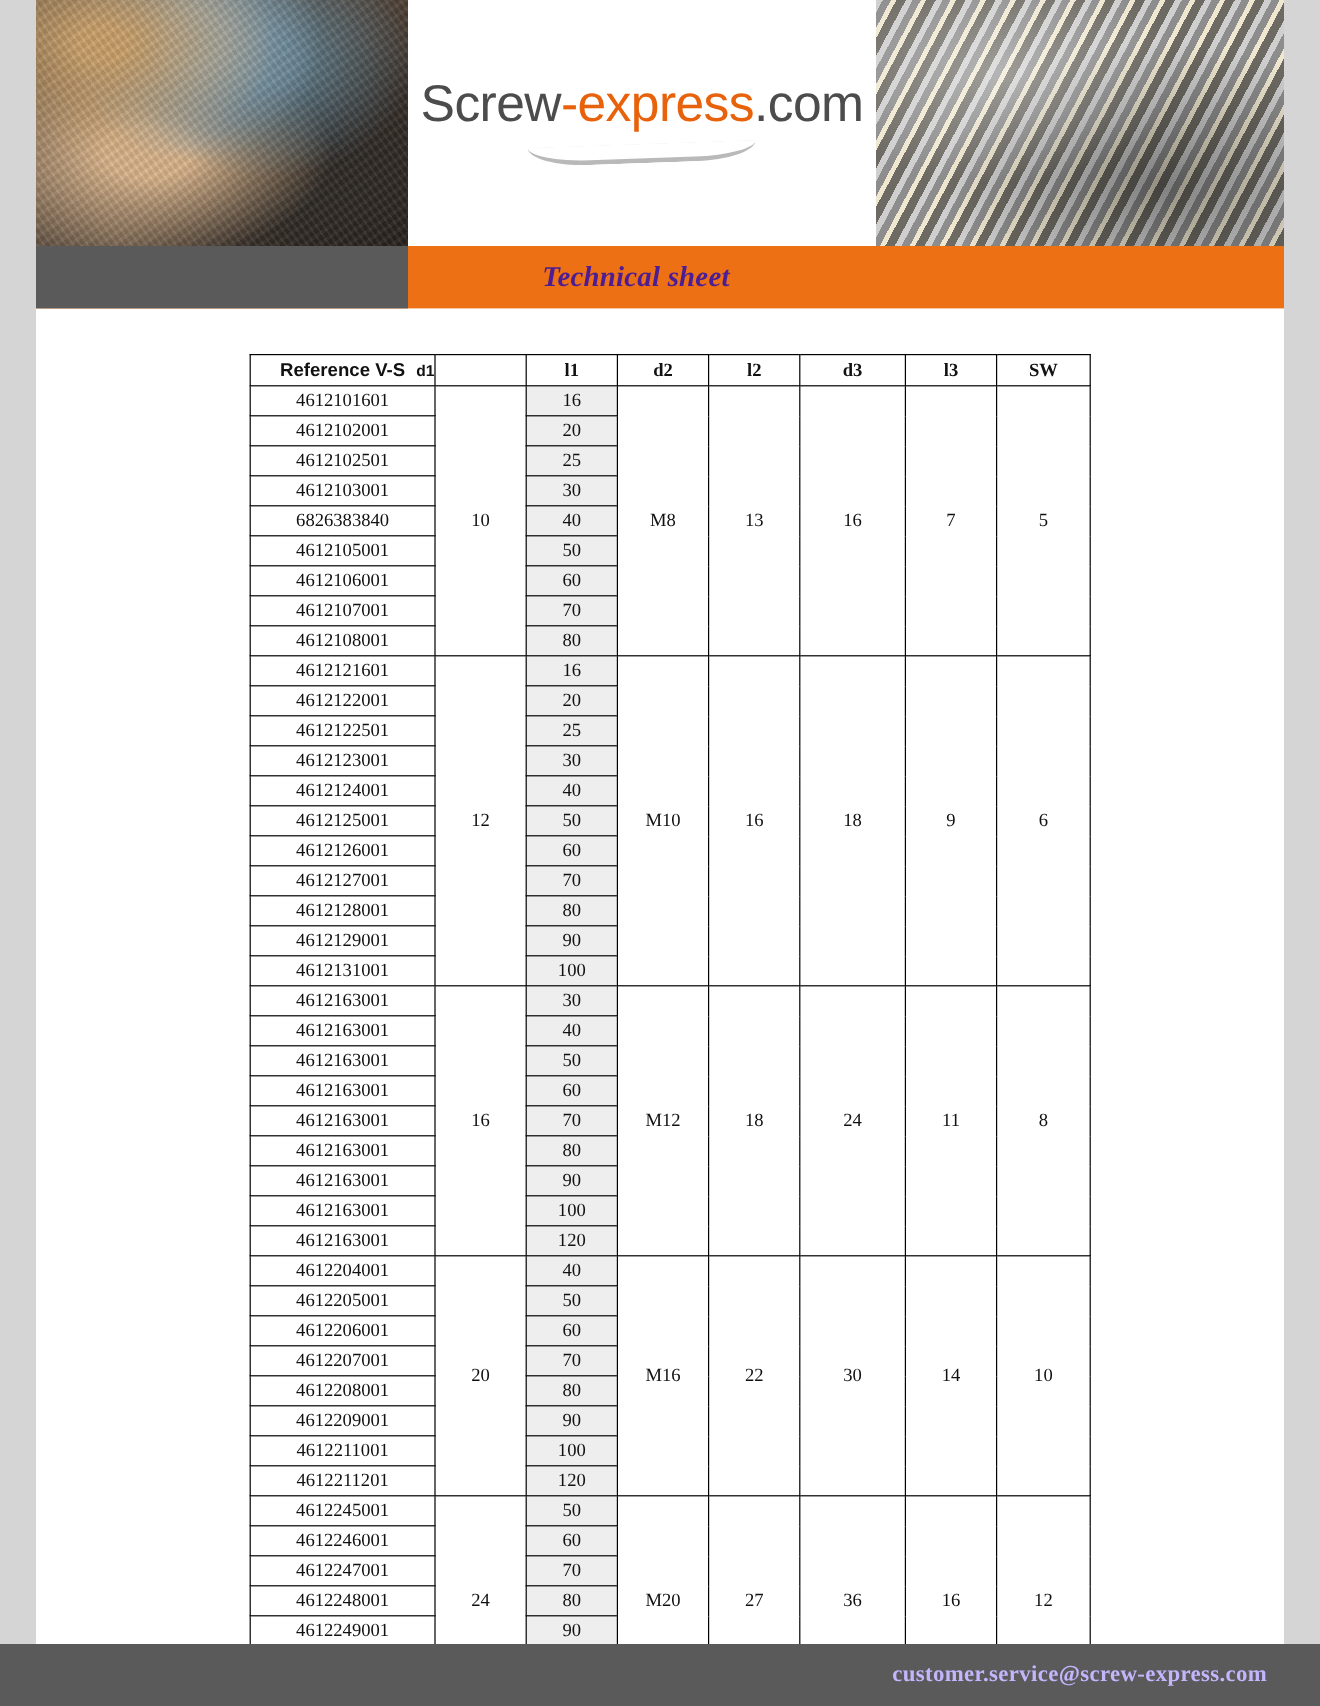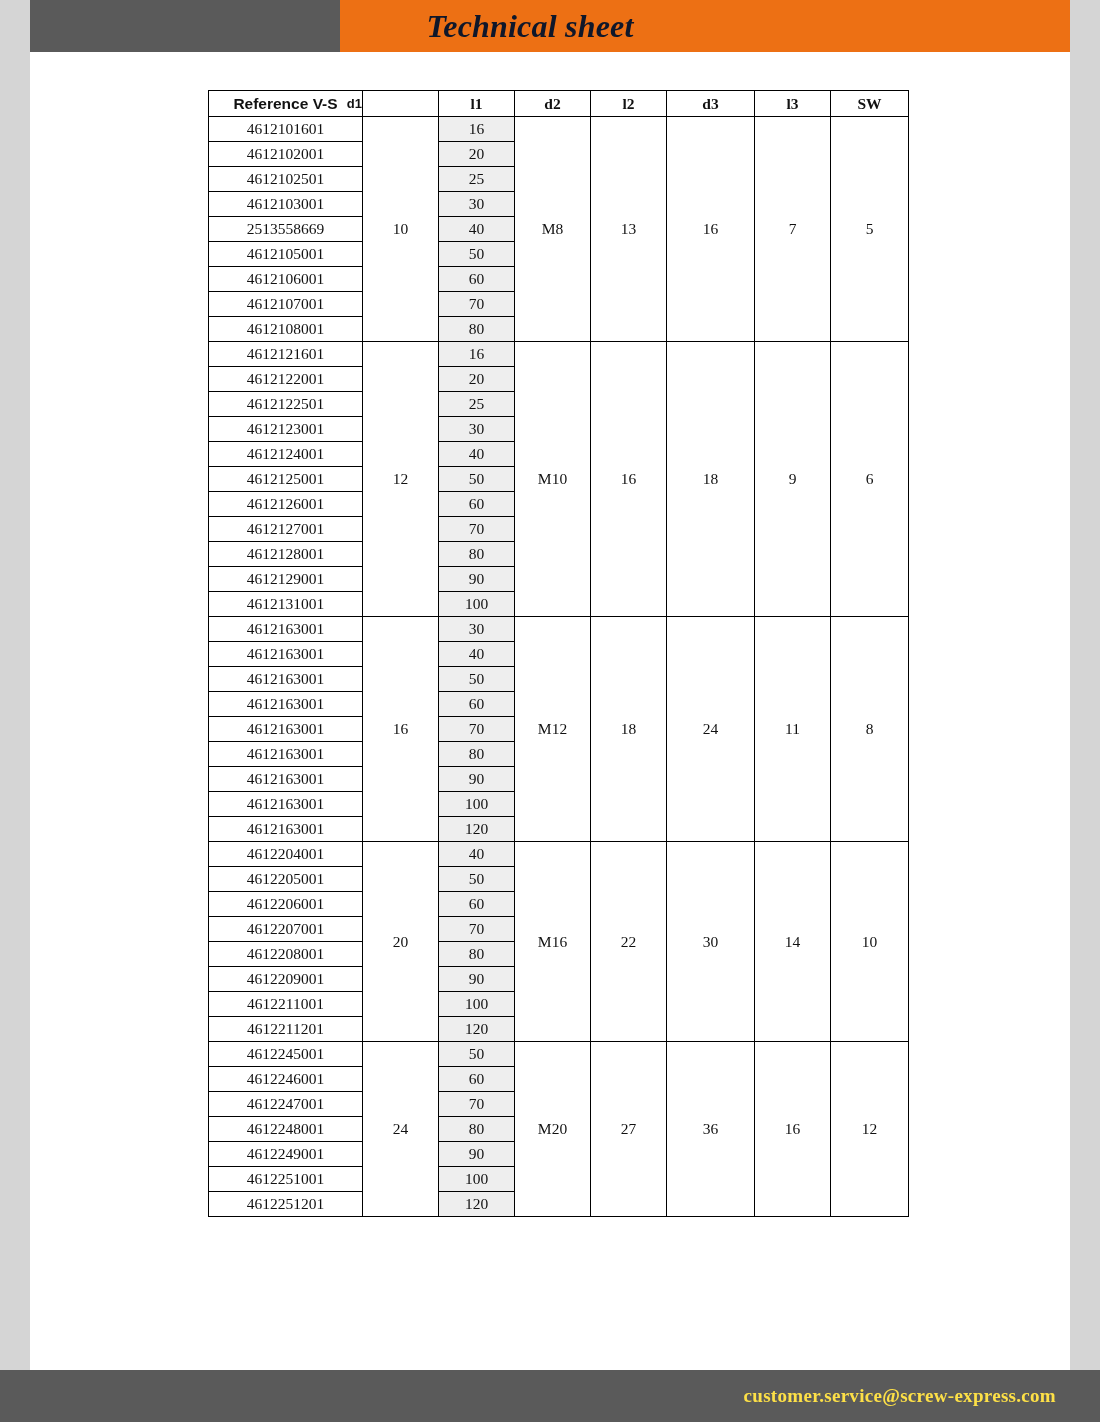--- a/index.html
+++ b/index.html
@@ -109,22 +109,22 @@
   }
   .band-left {
     position: absolute; left: 0; top: 0; bottom: 0;
     width: 310px;
     background: #5a5a5a;
   }
   .band-title {
     font-family: "Liberation Serif", serif;
     font-weight: bold;
     font-style: italic;
-    font-size: 32px;
-    color: #0f172a;
+    font-size: 24px;
+    color: #4c1d95;
     letter-spacing: 0.2px;
     position: relative;
     left: -20px;
   }
   
   .content {
     padding: 38px 0 0 17px;
   }
   table.spec {
     border-collapse: collapse;
@@ -176,21 +176,21 @@
     height: 52px;
     background: #5a5a5a;
     display: flex;
     align-items: center;
     justify-content: flex-end;
   }
   .footer-bar .mail {
     font-family: "Liberation Serif", serif;
     font-weight: bold;
     font-size: 19px;
-    color: #fde047;
+    color: #c4b5fd;
     margin-right: 44px;
     letter-spacing: 0.3px;
   }
   .page-foot-left {
     position: absolute;
     left: 0; bottom: 0;
     width: 30px; height: 52px;
     background: #5a5a5a;
   }
   .page-foot-right {
@@ -199,20 +199,32 @@
     width: 30px; height: 52px;
     background: #5a5a5a;
   }
 </style>
 </head>
 <body>
 
 <div class="page">
   <div class="sheet">
 
+    <div class="header">
+      <div class="hdr-left-photo">
+        <div class="photo-grain"></div>
+      </div>
+      <div class="hdr-center">
+        <div class="logo-wrap">
+          <div class="logo-text"><span class="logo-screw">Screw</span><span class="logo-express">-express</span><span class="logo-dotcom">.com</span></div>
+          <div class="logo-swoosh"></div>
+        </div>
+      </div>
+      <div class="hdr-right-photo"></div>
+    </div>
 
     <div class="band">
       <div class="band-left"></div>
       <div class="band-title">Technical sheet</div>
     </div>
 
     <div class="content">
       <table class="spec">
         <thead>
           <tr>
@@ -243,21 +255,21 @@
             </tr>
             <tr>
               <td class="ref col-ref">4612102501</td>
               <td class="l1cell col-l1">25</td>
             </tr>
             <tr>
               <td class="ref col-ref">4612103001</td>
               <td class="l1cell col-l1">30</td>
             </tr>
             <tr>
-              <td class="ref col-ref">2513558669</td>
+              <td class="ref col-ref">6826383840</td>
               <td class="l1cell col-l1">40</td>
             </tr>
             <tr>
               <td class="ref col-ref">4612105001</td>
               <td class="l1cell col-l1">50</td>
             </tr>
             <tr>
               <td class="ref col-ref">4612106001</td>
               <td class="l1cell col-l1">60</td>
             </tr>

